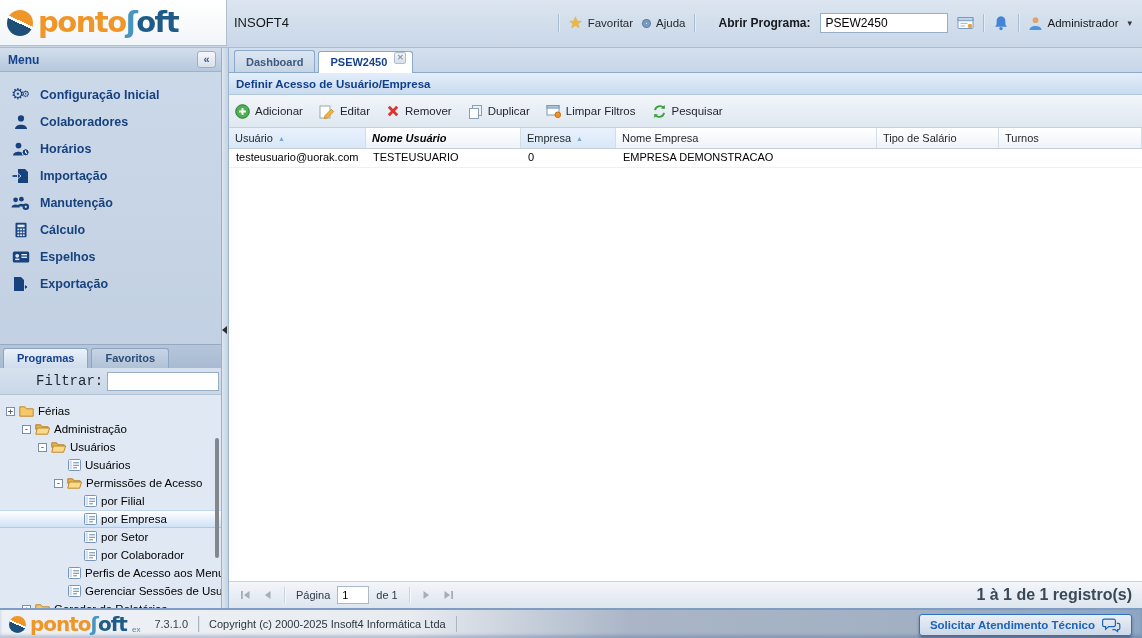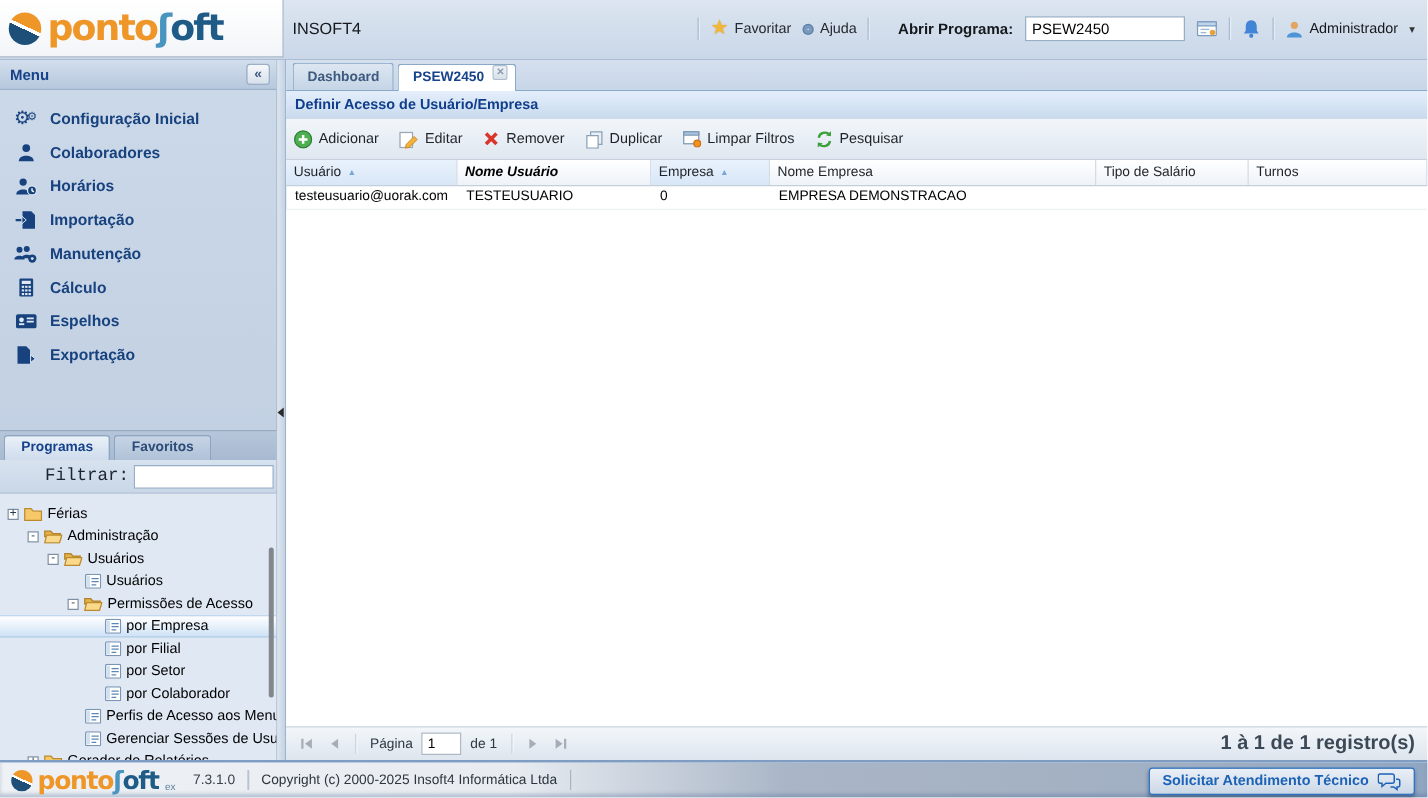--- a/index.html
+++ b/index.html
@@ -346,47 +346,47 @@
     <div class="tnode lvl3">
       <span class="expander">-</span>
       <span class="node-icon">
           <svg width="15" height="12" viewBox="0 0 15 12">
             <path d="M0.8 1.8 h4.8 l1.6 2 h6 v2.5 H0.8 z" fill="#e5b24a" stroke="#b2812a"></path>
             <path d="M2.3 5 H14.6 l-2 6.2 H0.8 z" fill="#fbd98a" stroke="#bb8a2e"></path>
           </svg>
         </span>
       <span>Permissões de Acesso</span>
     </div>
-    <div class="tnode leaf lvl4 selected">
+    <div class="tnode leaf lvl4">
       <span class="node-icon">
           <svg width="13" height="12" viewBox="0 0 13 12">
             <rect x="0.5" y="0.5" width="12" height="11" rx="1" fill="#fff" stroke="#7a95b5"></rect>
             <rect x="1.5" y="1.5" width="2.4" height="9" fill="#cfe0f0"></rect>
             <g stroke="#5b87b5">
               <line x1="5.2" y1="3.8" x2="11" y2="3.8"></line>
               <line x1="5.2" y1="6.3" x2="11" y2="6.3"></line>
               <line x1="5.2" y1="8.8" x2="9" y2="8.8"></line>
             </g>
           </svg>
         </span>
-      <span>por Empresa</span>
-    </div>
-    <div class="tnode leaf lvl4">
+      <span>por Filial</span>
+    </div>
+    <div class="tnode leaf lvl4 selected">
       <span class="node-icon">
           <svg width="13" height="12" viewBox="0 0 13 12">
             <rect x="0.5" y="0.5" width="12" height="11" rx="1" fill="#fff" stroke="#7a95b5"></rect>
             <rect x="1.5" y="1.5" width="2.4" height="9" fill="#cfe0f0"></rect>
             <g stroke="#5b87b5">
               <line x1="5.2" y1="3.8" x2="11" y2="3.8"></line>
               <line x1="5.2" y1="6.3" x2="11" y2="6.3"></line>
               <line x1="5.2" y1="8.8" x2="9" y2="8.8"></line>
             </g>
           </svg>
         </span>
-      <span>por Filial</span>
+      <span>por Empresa</span>
     </div>
     <div class="tnode leaf lvl4">
       <span class="node-icon">
           <svg width="13" height="12" viewBox="0 0 13 12">
             <rect x="0.5" y="0.5" width="12" height="11" rx="1" fill="#fff" stroke="#7a95b5"></rect>
             <rect x="1.5" y="1.5" width="2.4" height="9" fill="#cfe0f0"></rect>
             <g stroke="#5b87b5">
               <line x1="5.2" y1="3.8" x2="11" y2="3.8"></line>
               <line x1="5.2" y1="6.3" x2="11" y2="6.3"></line>
               <line x1="5.2" y1="8.8" x2="9" y2="8.8"></line>

